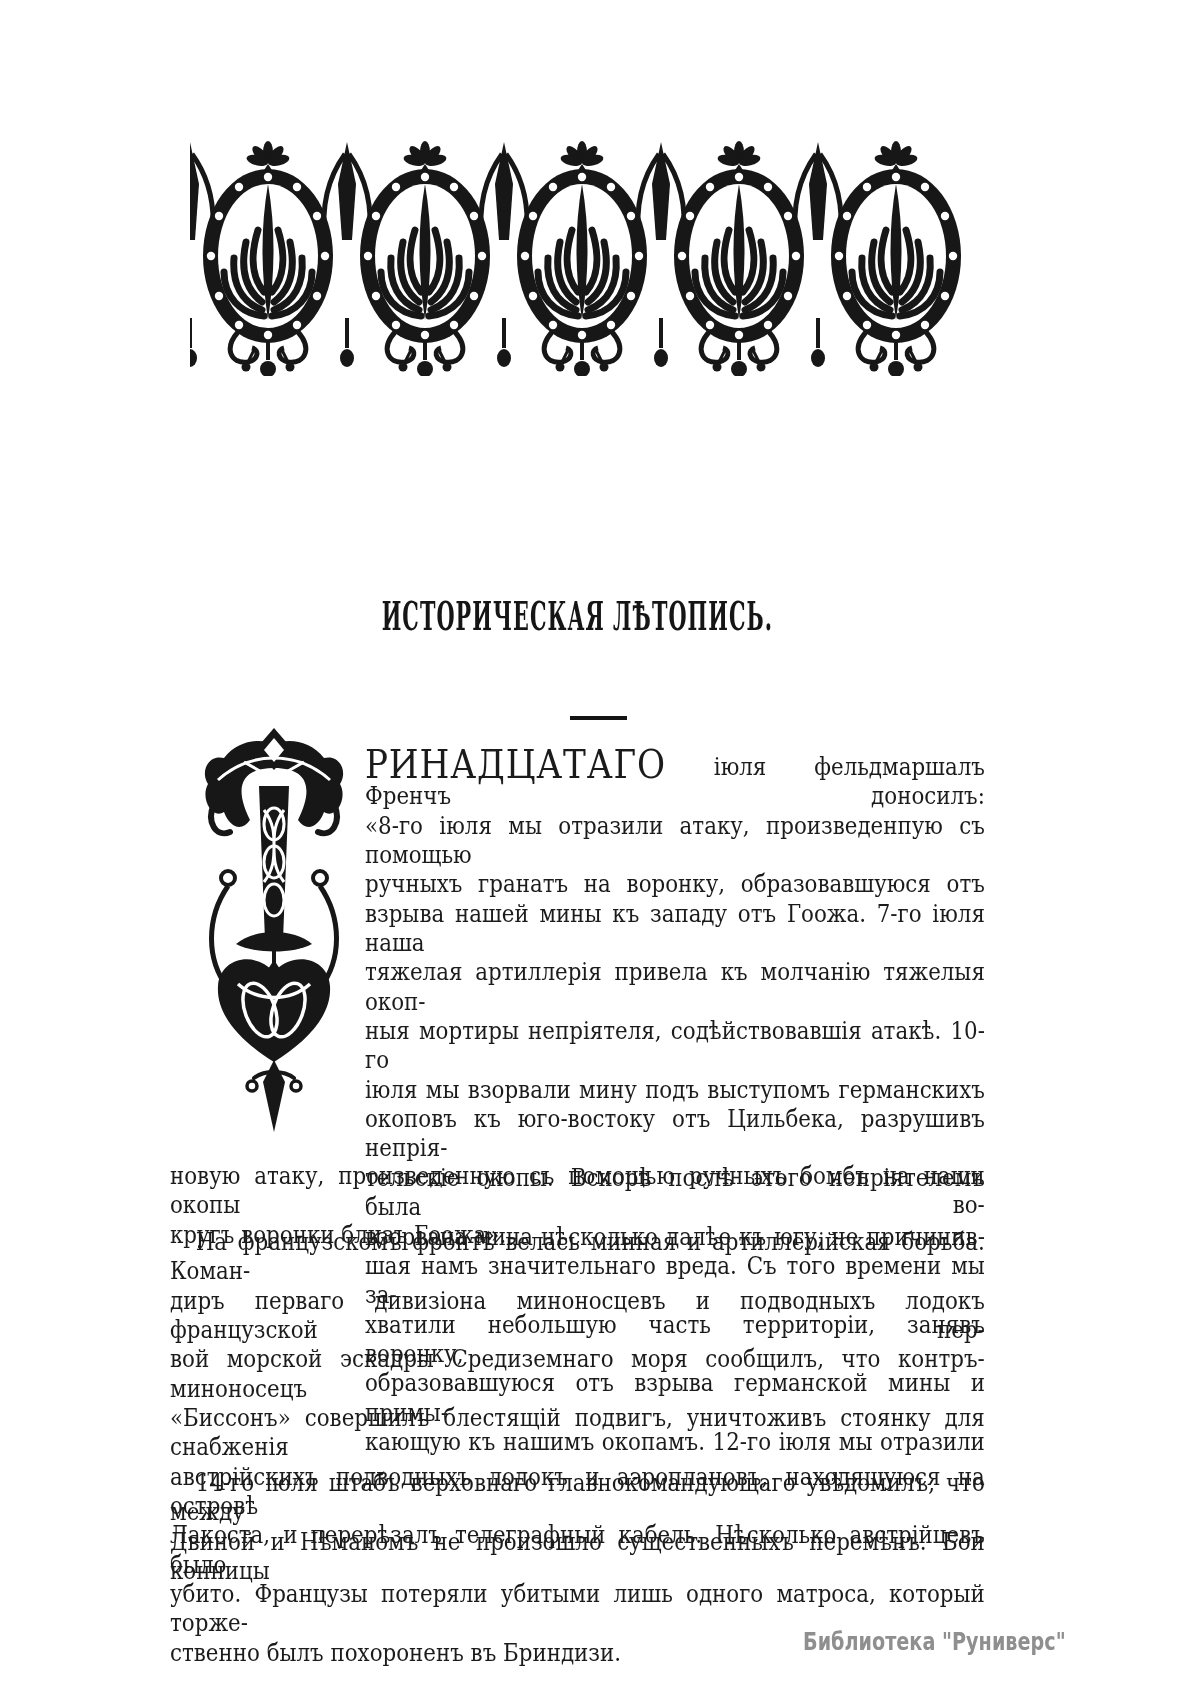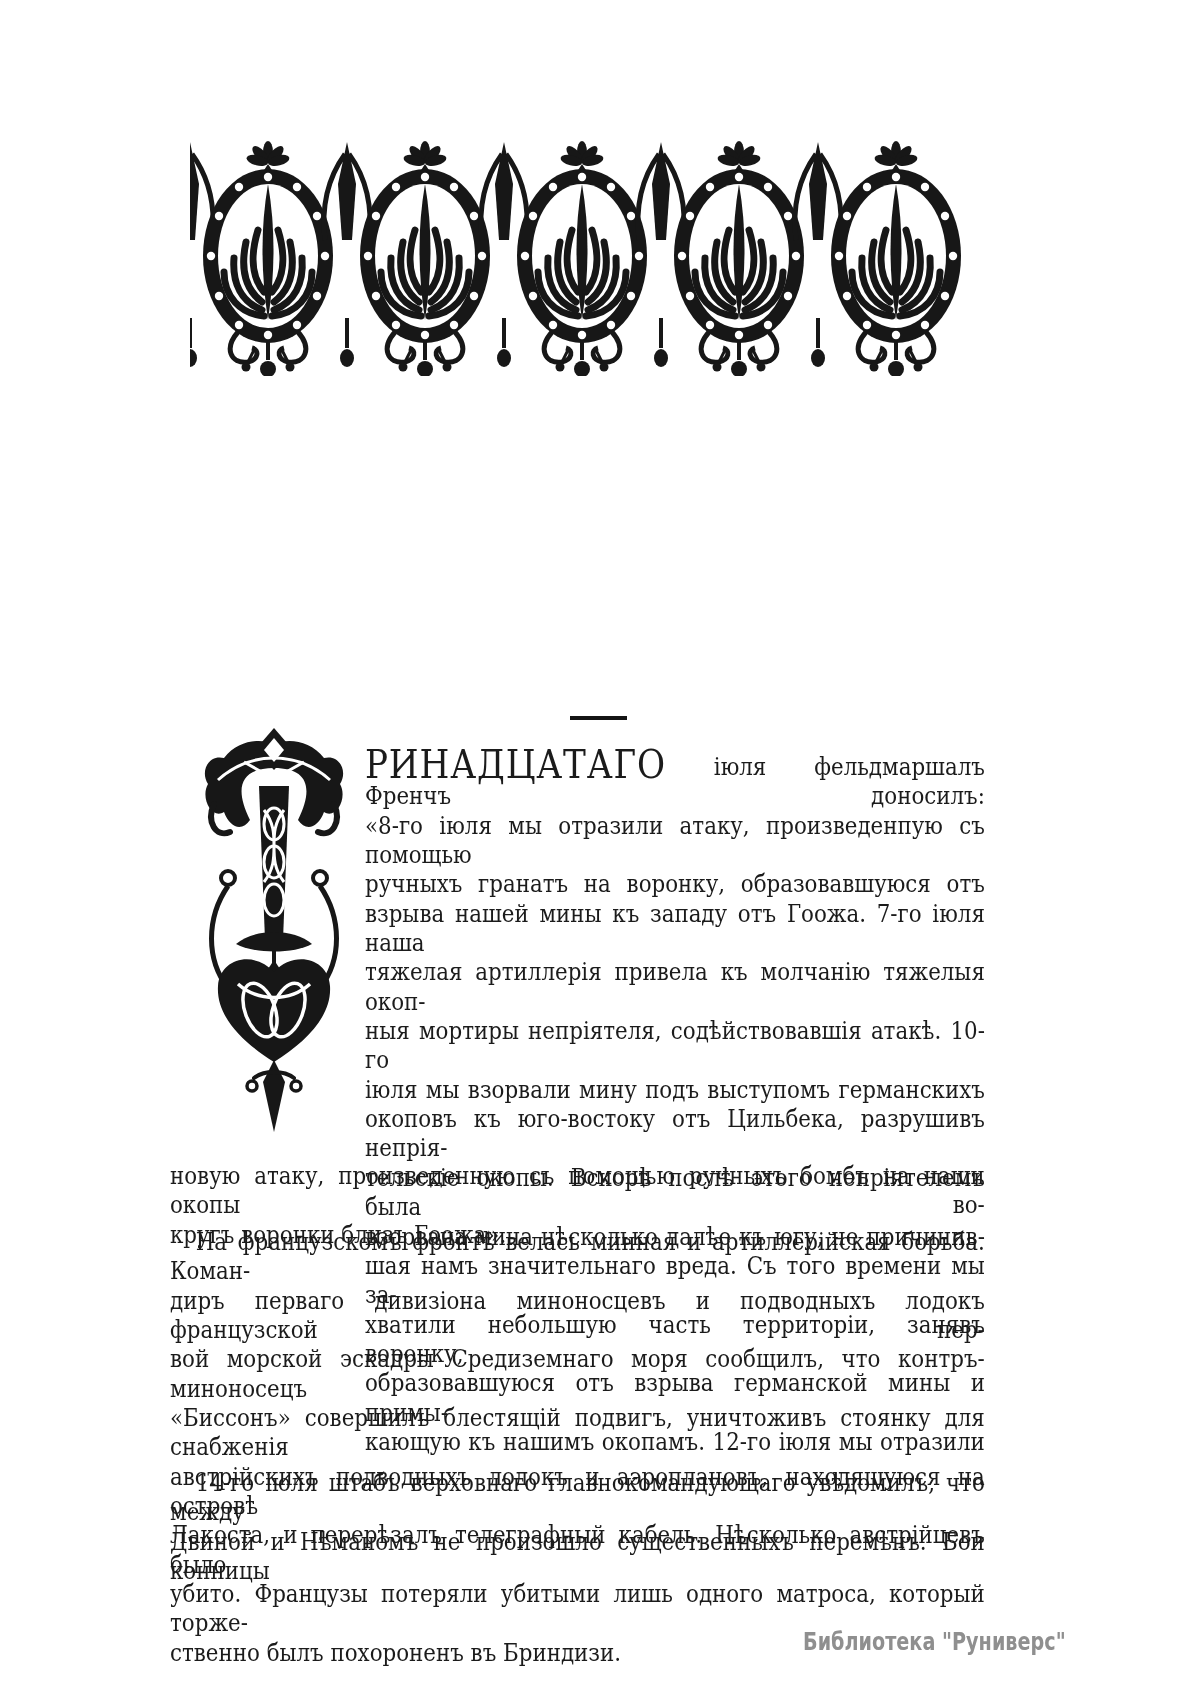--- a/index.html
+++ b/index.html
@@ -125,20 +125,23 @@
         <ellipse class="ink" cx="0" cy="220" rx="7" ry="9"></ellipse>
       </g>
     </defs>
     <use href="#unit" x="0"></use>
     <use href="#unit" x="157"></use>
     <use href="#unit" x="314"></use>
     <use href="#unit" x="471"></use>
     <use href="#unit" x="628"></use>
   </svg>
 
+  <div class="page-title">
+    <span>ИСТОРИЧЕСКАЯ ЛѢТОПИСЬ.</span>
+  </div>
   <div class="title-divider"></div>
 
   <svg class="dropcap" viewBox="0 0 152 408" xmlns="http://www.w3.org/2000/svg">
 
     <path class="ink" d="M10,56 C2,44 10,26 26,30 C40,12 62,10 76,16 C90,10 112,12 126,30
       C142,26 150,44 142,56 C150,70 138,92 126,84 C120,100 108,104 100,92
       C116,60 110,40 76,40 C42,40 36,60 52,92 C44,104 32,100 26,84 C14,92 2,70 10,56 Z"></path>
     <path class="ink" d="M76,0 L95,22 L76,42 L57,22 Z"></path>
     <path d="M76,10 L86,22 L76,34 L66,22 Z" fill="#fff"></path>
     <path class="wln" stroke-width="3" d="M20,52 C40,34 60,30 76,30 C92,30 112,34 132,52"></path>

